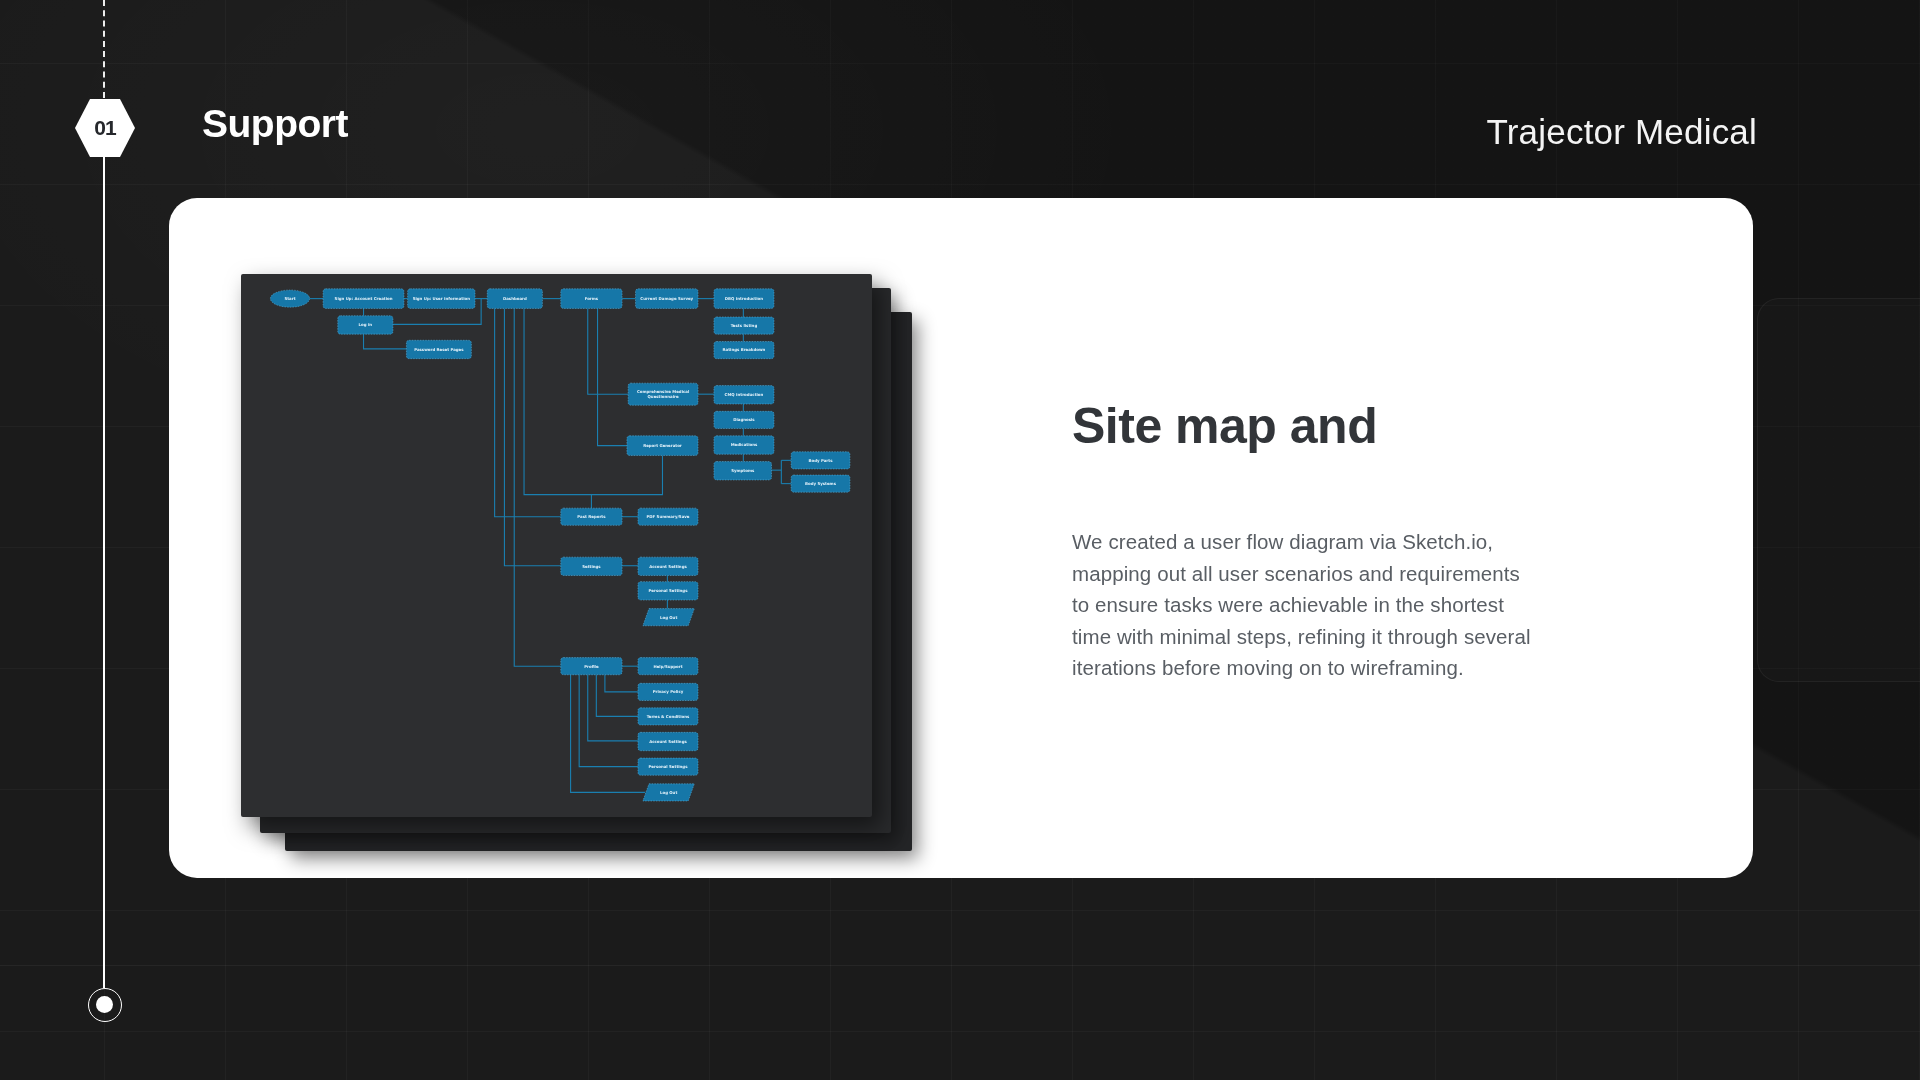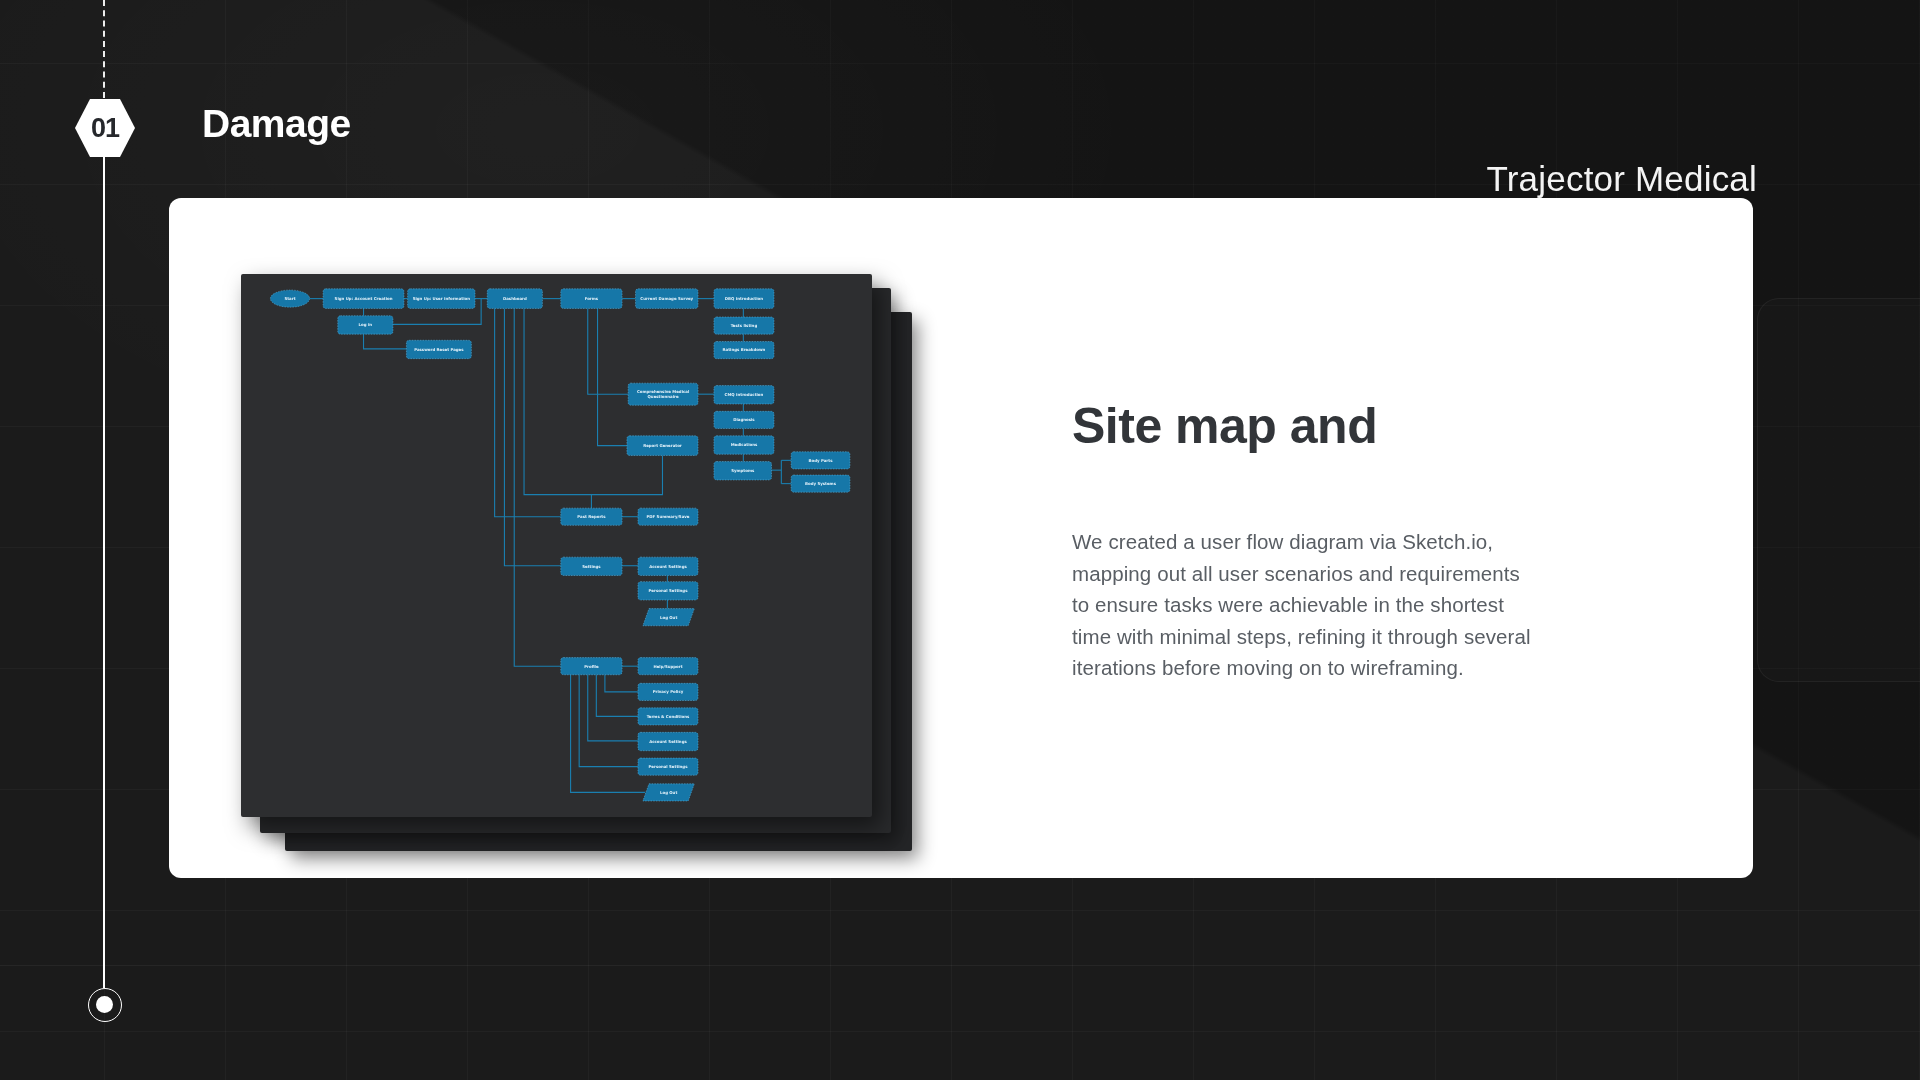--- a/index.html
+++ b/index.html
@@ -46,44 +46,44 @@
   .timeline-solid {
     position:absolute; left:103px; top:157px; height:831px; width:2px;
     background:#ffffff;
   }
   .hex-badge {
     position:absolute; left:75px; top:99px; width:60px; height:58px;
     background:#ffffff;
     clip-path:polygon(25% 0, 75% 0, 100% 50%, 75% 100%, 25% 100%, 0 50%);
     display:flex; align-items:center; justify-content:center;
   }
-  .hex-badge span { font-size:27px; font-weight:800; color:#26282c; letter-spacing:-1px; }
+  .hex-badge span { font-size:21px; font-weight:800; color:#26282c; letter-spacing:-1px; }
   .timeline-circle {
     position:absolute; left:88px; top:988px; width:34px; height:34px;
     border:1.5px solid #ffffff; border-radius:50%;
   }
   .timeline-circle::after {
     content:""; position:absolute; left:7px; top:7px; width:17px; height:17px;
     background:#ffffff; border-radius:50%;
   }
 
   
   .brand {
     position:absolute; left:202px; top:102px;
     font-size:39px; font-weight:800; color:#ffffff; letter-spacing:-0.5px;
   }
   .client {
     position:absolute; right:163px; top:112px;
-    font-size:35px; font-weight:300; color:#f4f4f4; letter-spacing:0.2px;margin-top:47px;
+    font-size:35px; font-weight:300; color:#f4f4f4; letter-spacing:0.2px;
   }
 
   
   .card {
     position:absolute; left:169px; top:198px; width:1584px; height:680px;
-    background:#ffffff; border-radius:12px;
+    background:#ffffff; border-radius:28px;
   }
 
   
   .page { position:absolute; border-radius:2px; }
   .page-3 { left:116px; top:114px; width:627px; height:539px; background:#242527;
             box-shadow:6px 8px 18px rgba(0,0,0,0.45); }
   .page-2 { left:91px;  top:90px;  width:631px; height:545px; background:#292a2c;
             box-shadow:6px 8px 18px rgba(0,0,0,0.45); }
   .page-1 { left:72px;  top:76px;  width:631px; height:543px; background:#2d2e30;
             box-shadow:8px 10px 22px rgba(0,0,0,0.5); }
@@ -110,21 +110,21 @@
 <div class="ghost-panel"></div>
 <div class="bg-rule-bottom"></div>
 
 <div class="timeline-dashed"></div>
 <div class="hex-badge">
   <span>01</span>
 </div>
 <div class="timeline-solid"></div>
 <div class="timeline-circle"></div>
 
-<div class="brand">Damage</div>
+<div class="brand">Support</div>
 <div class="client">Trajector Medical</div>
 
 <div class="card">
 
   <div class="page page-3"></div>
   <div class="page page-2"></div>
   <div class="page page-1">
     <svg viewBox="0 0 515 443" xmlns="http://www.w3.org/2000/svg">
         <polyline points="56,20 67,20" fill="none" stroke="#1a7fb0" stroke-width="0.9"></polyline>
         <polyline points="133,20 136,20" fill="none" stroke="#1a7fb0" stroke-width="0.9"></polyline>

